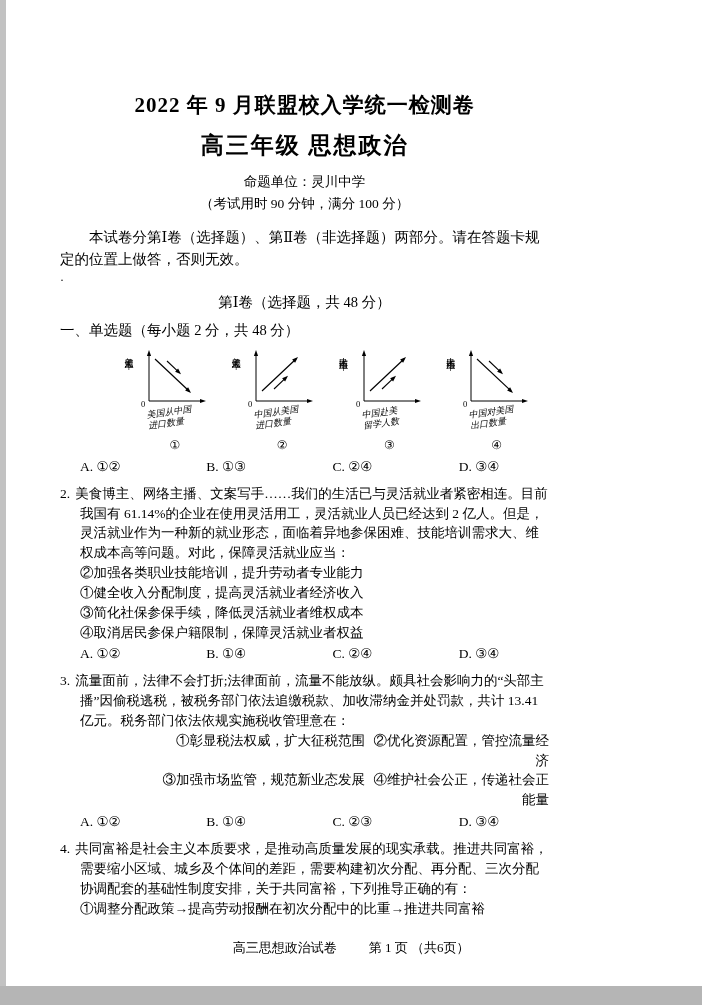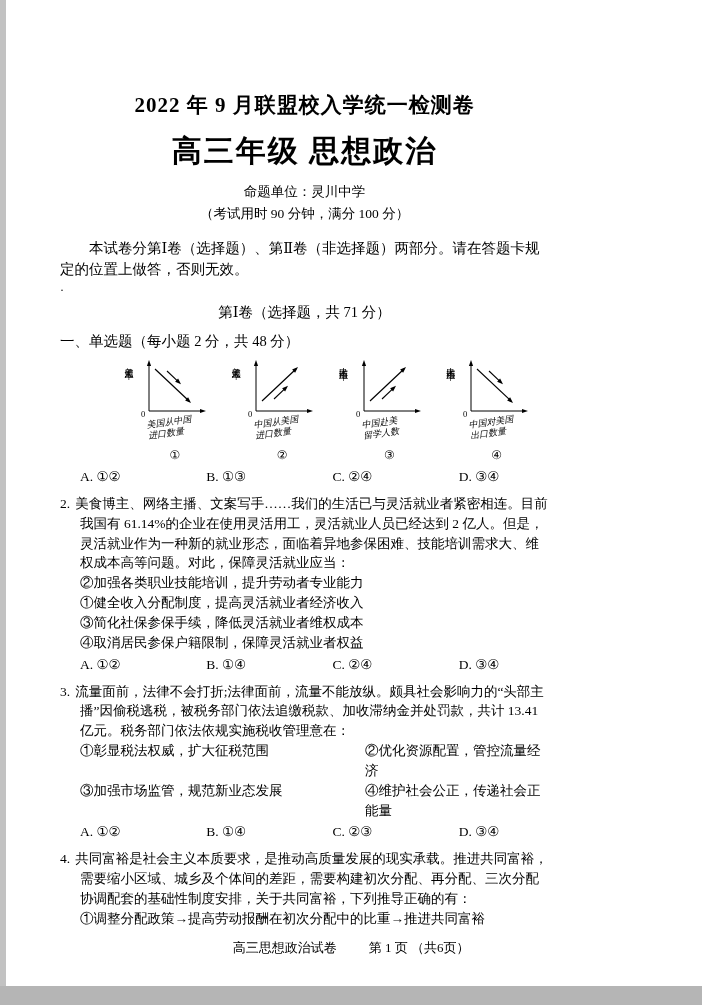--- a/index.html
+++ b/index.html
@@ -7,33 +7,33 @@
   body {
     width:702px; height:1005px;
     font-family:"Liberation Serif","DejaVu Serif",serif;
     font-size:13.5px; line-height:1.47; color:#000;
     position:relative; overflow:hidden;
   }
   .left-edge { position:absolute; left:0; top:0; width:6px; height:1005px; background:#c2c2c2; }
   .bottom-edge { position:absolute; left:0; top:986px; width:702px; height:19px; background:#b5b5b5; }
   .page { position:absolute; left:0; top:16px; width:606px; height:1005px; padding:74px 57px 0 60px; }
   h1 { font-size:21px; font-weight:bold; text-align:center; margin-bottom:8px; letter-spacing:1px; }
-  h2 { font-size:30px; font-weight:bold; text-align:center; margin-bottom:9px; letter-spacing:2px; }
+  h2 { font-size:23px; font-weight:bold; text-align:center; margin-bottom:9px; letter-spacing:2px; }
   .unit { text-align:center; font-size:13.5px; margin-bottom:2px; }
   .info { text-align:center; font-size:13.5px; }
   .intro { margin-top:14px; font-size:14.5px; text-indent:2em; }
   .dot-line { font-size:12px; height:14px; margin-top:2px; }
   .section-title { text-align:center; font-size:14.5px; margin:6px 0 7px 0; }
   .part-heading { font-size:14.5px; margin-bottom:4px;font-family:Liberation Serif, serif; }
   .question { margin-top:7px; }
   .qtext { padding-left:20px; text-indent:-20px; }
   .qnum { margin-right:5px; }
   .sub-items { margin-left:20px; }
   .sub-items div { white-space:nowrap; }
-  .items-grid { margin-left:20px; display:grid; grid-template-columns:285px auto; }
+  .items-grid { margin-left:20px; display:grid; grid-template-columns:285px auto;text-align:right; }
   .opts { display:flex; margin-left:20px; margin-top:2px;gap:36px; }
   .opts span { width:150px; }
   
   .charts-row { display:flex; margin:6px 0 2px 64px; gap:4px; }
   .chart { width:105px; position:relative; }
   .plot { position:relative; padding-left:13px; height:60px; }
   .ylab { position:absolute; left:0; top:1px; writing-mode:vertical-rl; text-orientation:upright;
           font-size:9px; letter-spacing:1px; line-height:1; }
   svg.axes { display:block; }
   .axis { stroke:#000; stroke-width:1; }
@@ -56,21 +56,21 @@
 <div class="page">
 
   <h1>2022 年 9 月联盟校入学统一检测卷</h1>
   <h2>高三年级 思想政治</h2>
   <div class="unit">命题单位：灵川中学</div>
   <div class="info">（考试用时 90 分钟，满分 100 分）</div>
 
   <p class="intro">本试卷分第Ⅰ卷（选择题）、第Ⅱ卷（非选择题）两部分。请在答题卡规定的位置上做答，否则无效。</p>
   <div class="dot-line">·</div>
 
-  <div class="section-title">第Ⅰ卷（选择题，共 71 分）</div>
+  <div class="section-title">第Ⅰ卷（选择题，共 48 分）</div>
   <div class="part-heading">一、单选题（每小题 2 分，共 48 分）</div>
 
   <div class="question">
 
     <div class="charts-row">
 
       <div class="chart">
         <div class="plot">
           <span class="ylab">美元汇率</span>
           <svg class="axes trend-down" width="72" height="60" viewBox="0 0 72 60">

